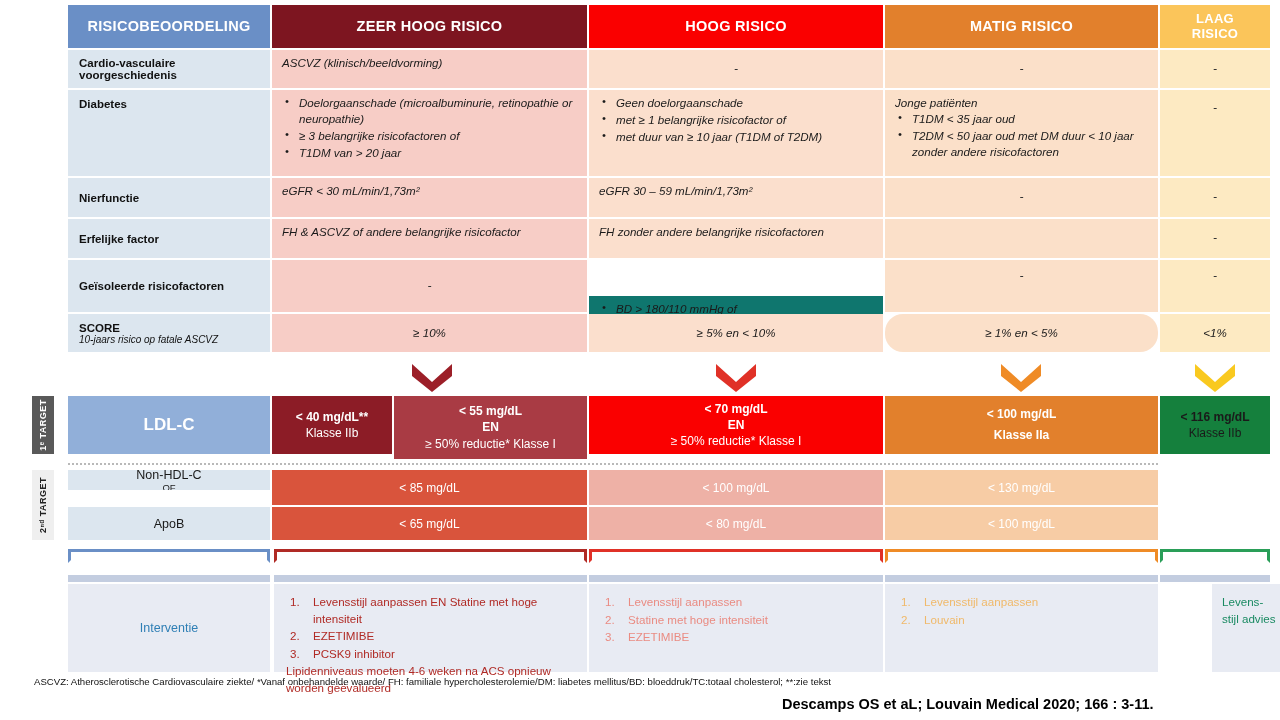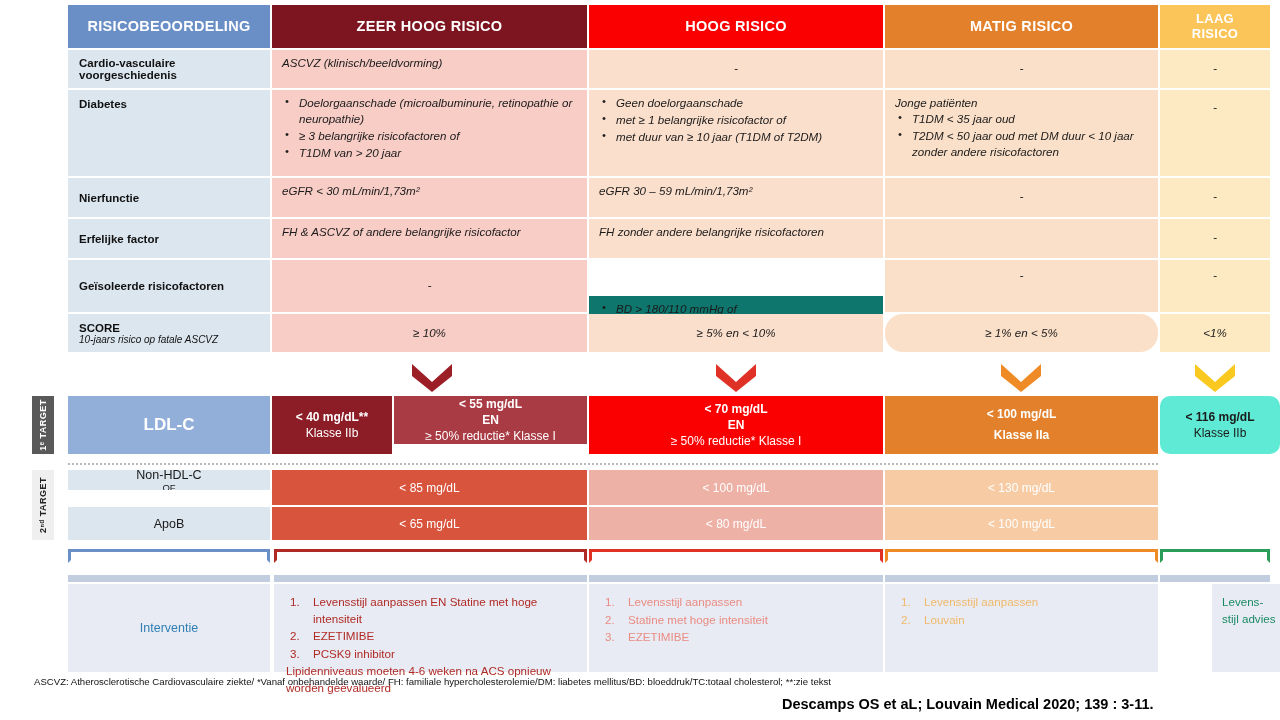--- a/index.html
+++ b/index.html
@@ -164,38 +164,38 @@
     <span>1ᵉ TARGET</span>
   </div>
 
   <div class="tband" style="left:68px;top:396px;width:202px;height:58px;background:#91afd9;font-size:17px;font-weight:bold;">LDL-C</div>
 
   <div class="tband" style="left:272px;top:396px;width:120px;height:58px;background:#8c1c26;">
     <div><b>&lt; 40 mg/dL**</b></div>
     <div>Klasse IIb</div>
   </div>
 
-  <div class="tband" style="left:394px;top:396px;width:193px;height:48px;background:#a93b44;">
+  <div class="tband" style="left:394px;top:396px;width:193px;height:63px;background:#a93b44;">
     <div><b>&lt; 55 mg/dL</b></div>
     <div><b>EN</b></div>
     <div>≥  50% reductie* Klasse I</div>
   </div>
 
   <div class="tband" style="left:589px;top:396px;width:294px;height:58px;background:#fa0000;">
     <div><b>&lt; 70 mg/dL</b></div>
     <div><b>EN</b></div>
     <div>≥  50% reductie* Klasse I</div>
   </div>
 
   <div class="tband" style="left:885px;top:396px;width:273px;height:58px;background:#e2802c;justify-content:space-around;padding:8px 0;">
     <div><b>&lt; 100 mg/dL</b></div>
     <div><b>Klasse IIa</b></div>
   </div>
 
-  <div class="tband" style="left:1160px;top:396px;width:120px;height:58px;background:#5eead4;color:#1a1a1a;border-radius:10px;">
+  <div class="tband" style="left:1160px;top:396px;width:110px;height:58px;background:#15803d;color:#1a1a1a;">
     <div><b>&lt; 116 mg/dL</b></div>
     <div>Klasse IIb</div>
   </div>
 
   <div class="dotline" style="left:68px;top:463px;width:1090px;"></div>
 
   <div class="tgtside" style="left:32px;top:470px;width:22px;height:70px;background:#efefef;color:#222;">
     <span>2ⁿᵈ TARGET</span>
   </div>
 
@@ -276,15 +276,15 @@
     </ol>
   </div>
 
   <div class="ivbox" style="left:1212px;top:584px;width:110px;height:88px;color:#1a8a62;font-size:11.6px;padding:10px 0 0 10px;line-height:1.43;">
     <div>Levens-</div>
     <div>stijl advies</div>
   </div>
 
   <div class="foot" style="left:34px;top:676px;">ASCVZ: Atherosclerotische Cardiovasculaire ziekte/ *Vanaf onbehandelde waarde/ FH: familiale hypercholesterolemie/DM: liabetes mellitus/BD: bloeddruk/TC:totaal cholesterol; **:zie tekst</div>
 
-  <div class="cite" style="left:782px;top:696px;">Descamps OS et aL; Louvain Medical 2020; 139 : 3-11.</div>
+  <div class="cite" style="left:782px;top:696px;">Descamps OS et aL; Louvain Medical 2020; 166 : 3-11.</div>
 
 </div>
 
 </body></html>

